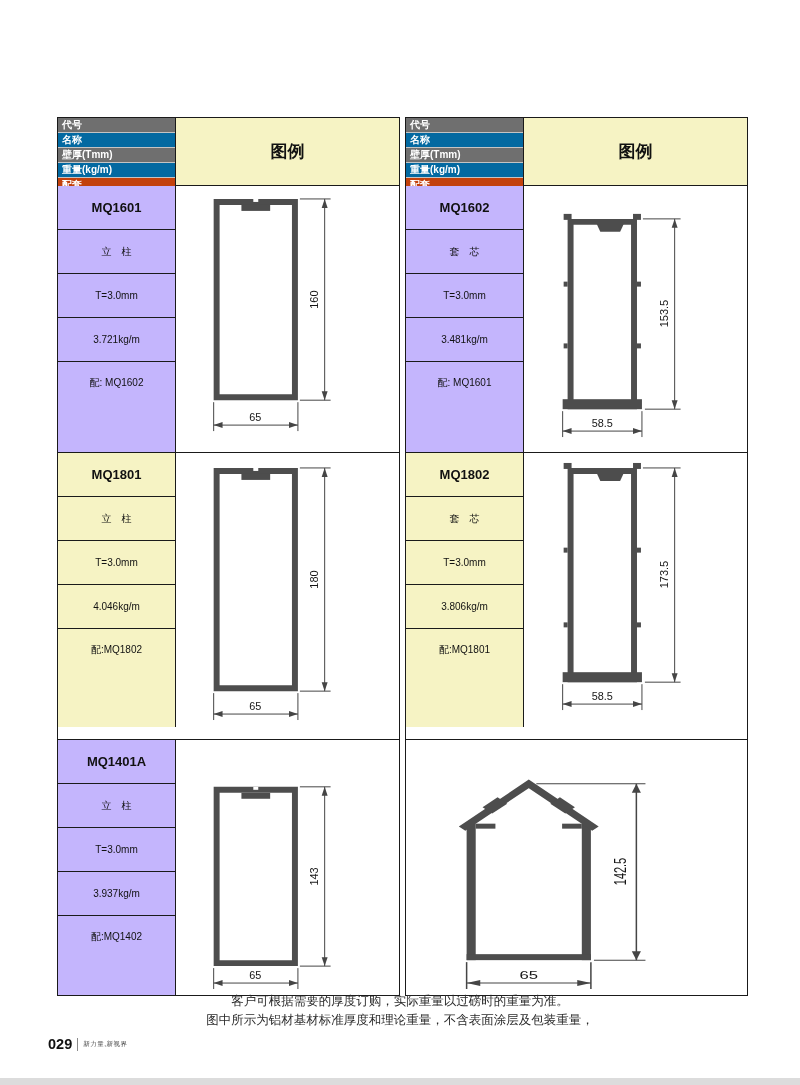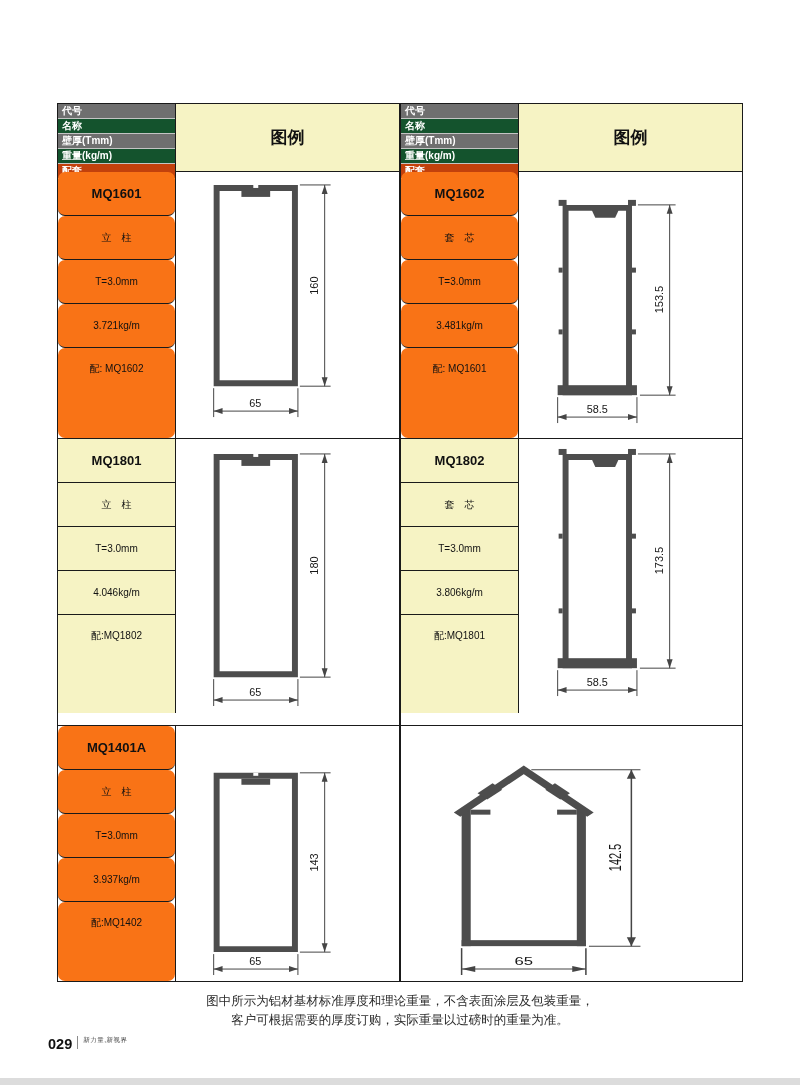--- a/index.html
+++ b/index.html
@@ -1,55 +1,55 @@
 <!DOCTYPE html>
 <html><head>
 <meta charset="utf-8">
 <style>
   * { margin:0; padding:0; box-sizing:border-box; }
   body { background:#fff; font-family:"Liberation Sans","DejaVu Sans",sans-serif; }
   .page { position:relative; width:800px; height:1085px; background:#ffffff; overflow:hidden; }
 
-  .tables { position:absolute; left:57px; top:103px; display:flex; }
+  .tables { position:absolute; left:57px; top:117px; display:flex; gap:5px; }
   .tbl { width:343px; border:1px solid #1a1a1a; background:#fff; }
 
   
   .hdr { display:flex; height:67px; }
   .hdr-labels { width:118px; display:flex; flex-direction:column; border-right:1px solid #1a1a1a; }
   .hlabel { flex:1; display:flex; align-items:center; padding-left:4px;
             color:#fff; font-size:10px; font-weight:bold; border-bottom:1px solid #c4c4c4; }
   .hlabel:last-child { border-bottom:none; }
   .hl-dark   { background:#6f6f6f; }
-  .hl-light  { background:#14532d; }
+  .hl-light  { background:#0369a1; }
   .hl-darker { background:#c2410c; }
   .legend { flex:1; background:#f6f3c4; display:flex; align-items:center; justify-content:center;
             font-size:17px; font-weight:bold; color:#111; }
 
   
   .prow { display:flex; border-top:1px solid #1a1a1a; }
   .r1 { height:267px; } .r2 { height:275px; } .r3 { height:256px;margin-top:12px; }
   .info { width:118px; display:flex; flex-direction:column; border-right:1px solid #1a1a1a; }
   .icell { flex:0 0 44px; display:flex; align-items:center; justify-content:center;
            font-size:10px; color:#111; border-bottom:1px solid #1a1a1a; }
   .icell.code { font-weight:bold; font-size:13px; }
   .icell.last { flex:1; border-bottom:none; align-items:flex-start; padding-top:14px; }
-  .bg-gray   .icell { background:#f97316;border-radius:7px; }
+  .bg-gray   .icell { background:#c4b5fd; }
   .bg-yellow .icell { background:#f6f3c4; }
   .diagram { flex:1; background:#fff; }
   .diagram svg { display:block; width:100%; height:100%; }
 
   .wall { fill:#4d4d4d; }
   .dim line { stroke:#454545; stroke-width:1; }
   .ah { fill:#454545; }
   .dt { font-size:11px; fill:#161616; font-family:"Liberation Sans","DejaVu Sans",sans-serif; }
 
   
   .note { position:absolute; top:992px; left:0; width:100%; text-align:center;
           font-size:12.5px; color:#2b2b2b; line-height:19px; }
-  .pfoot { position:absolute; left:48px; top:1036px; display:flex; }
+  .pfoot { position:absolute; left:48px; top:1036px; display:flex; align-items:center; }
   .pnum { font-weight:bold; font-size:14.5px; color:#111; }
   .pdiv { width:1px; height:13px; background:#8a8a8a; margin:0 5px; }
   .pbrand { font-size:6.5px; color:#4a4a4a; letter-spacing:0.5px; }
   .edge-strip { position:absolute; left:0; bottom:0; width:100%; height:7px; background:#dcdcdc; }
 </style>
 </head>
 <body>
 
 <div class="page">
 
@@ -284,22 +284,22 @@
             </g>
             <text class="dt" x="145" y="132" text-anchor="middle" transform="rotate(-90 145 132)">142.5</text>
             <text class="dt" x="81" y="240" text-anchor="middle">65</text>
           </svg>
         </div>
       </div>
     </section>
   </div>
 
   <div class="note">
+    <p>客户可根据需要的厚度订购，实际重量以过磅时的重量为准。</p>
     <p>图中所示为铝材基材标准厚度和理论重量，不含表面涂层及包装重量，</p>
-    <p>客户可根据需要的厚度订购，实际重量以过磅时的重量为准。</p>
   </div>
 
   <div class="pfoot">
     <span class="pnum">029</span>
     <span class="pdiv"></span>
     <span class="pbrand">新力量,新视界</span>
   </div>
 
   <div class="edge-strip"></div>
 </div>

